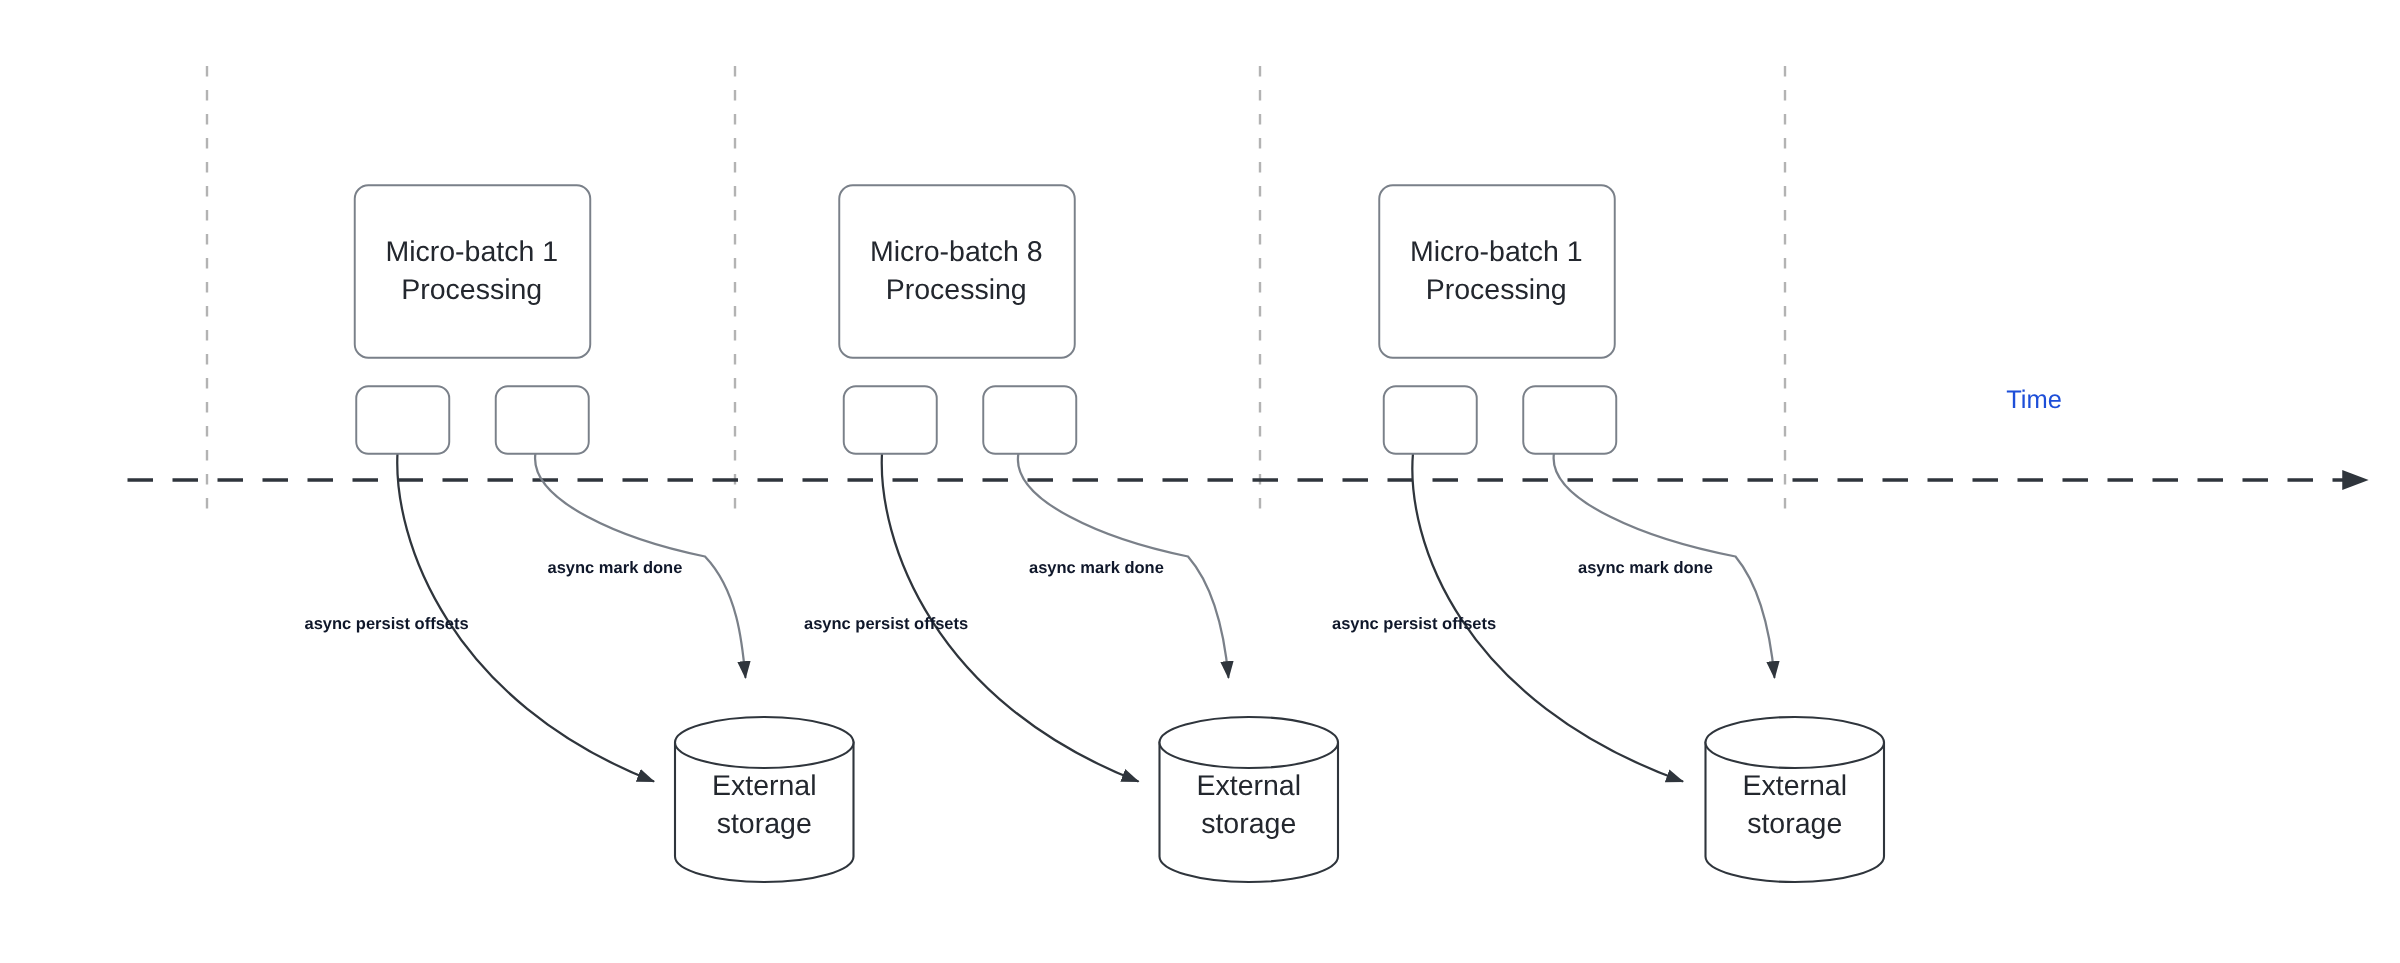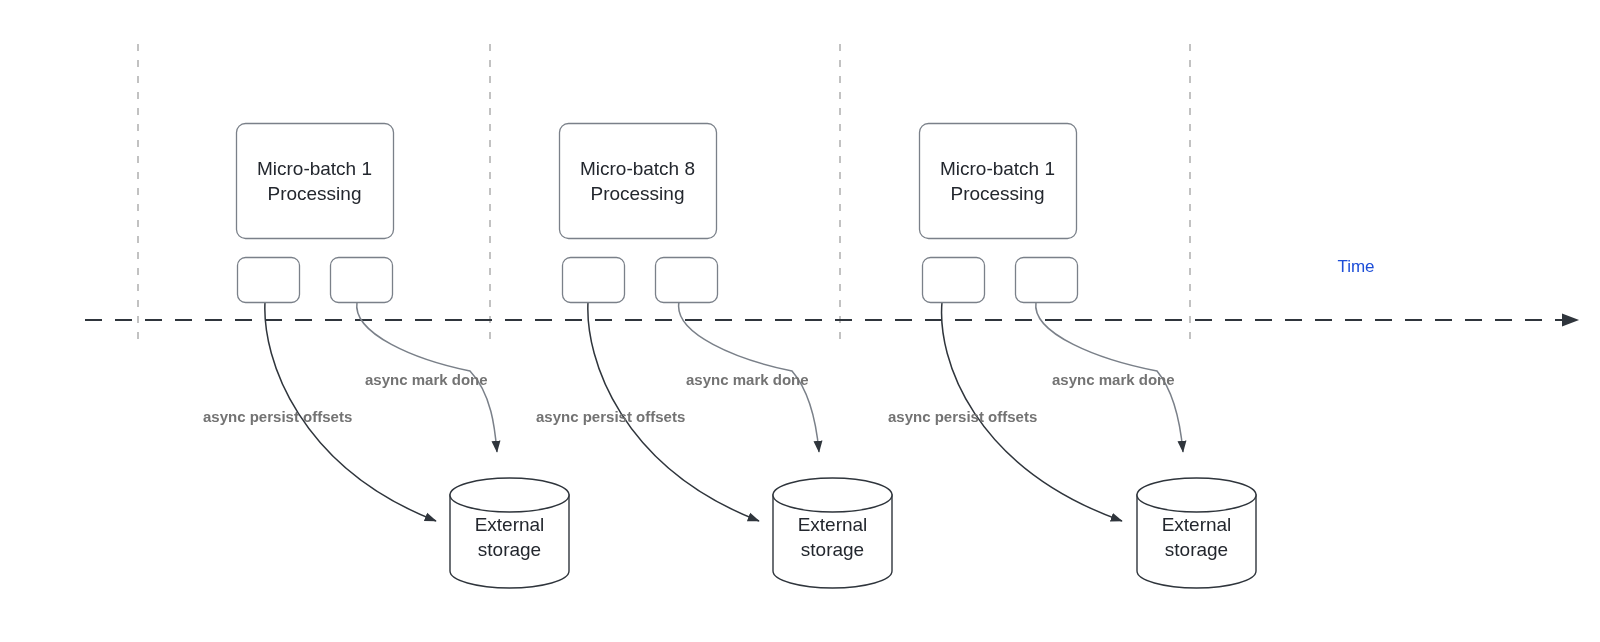--- a/index.html
+++ b/index.html
@@ -31,23 +31,23 @@
     text-align: center;
     color: #23272e;
     font-family: "Liberation Sans", sans-serif;
     font-size: 19px;
     line-height: 25px;
     white-space: pre-line;
     pointer-events: none;
   }
   .edge-label {
     position: absolute;
-    color: #737373;
+    color: #0f172a;
     font-family: "Liberation Sans", sans-serif;
-    font-size: 15px;
+    font-size: 11px;
     font-weight: bold;
     line-height: 17px;
     white-space: nowrap;
   }
   .axis-label {
     position: absolute;
     color: #1d4ed8;
     font-family: "Liberation Sans", sans-serif;
     font-size: 17px;
     line-height: 20px;

